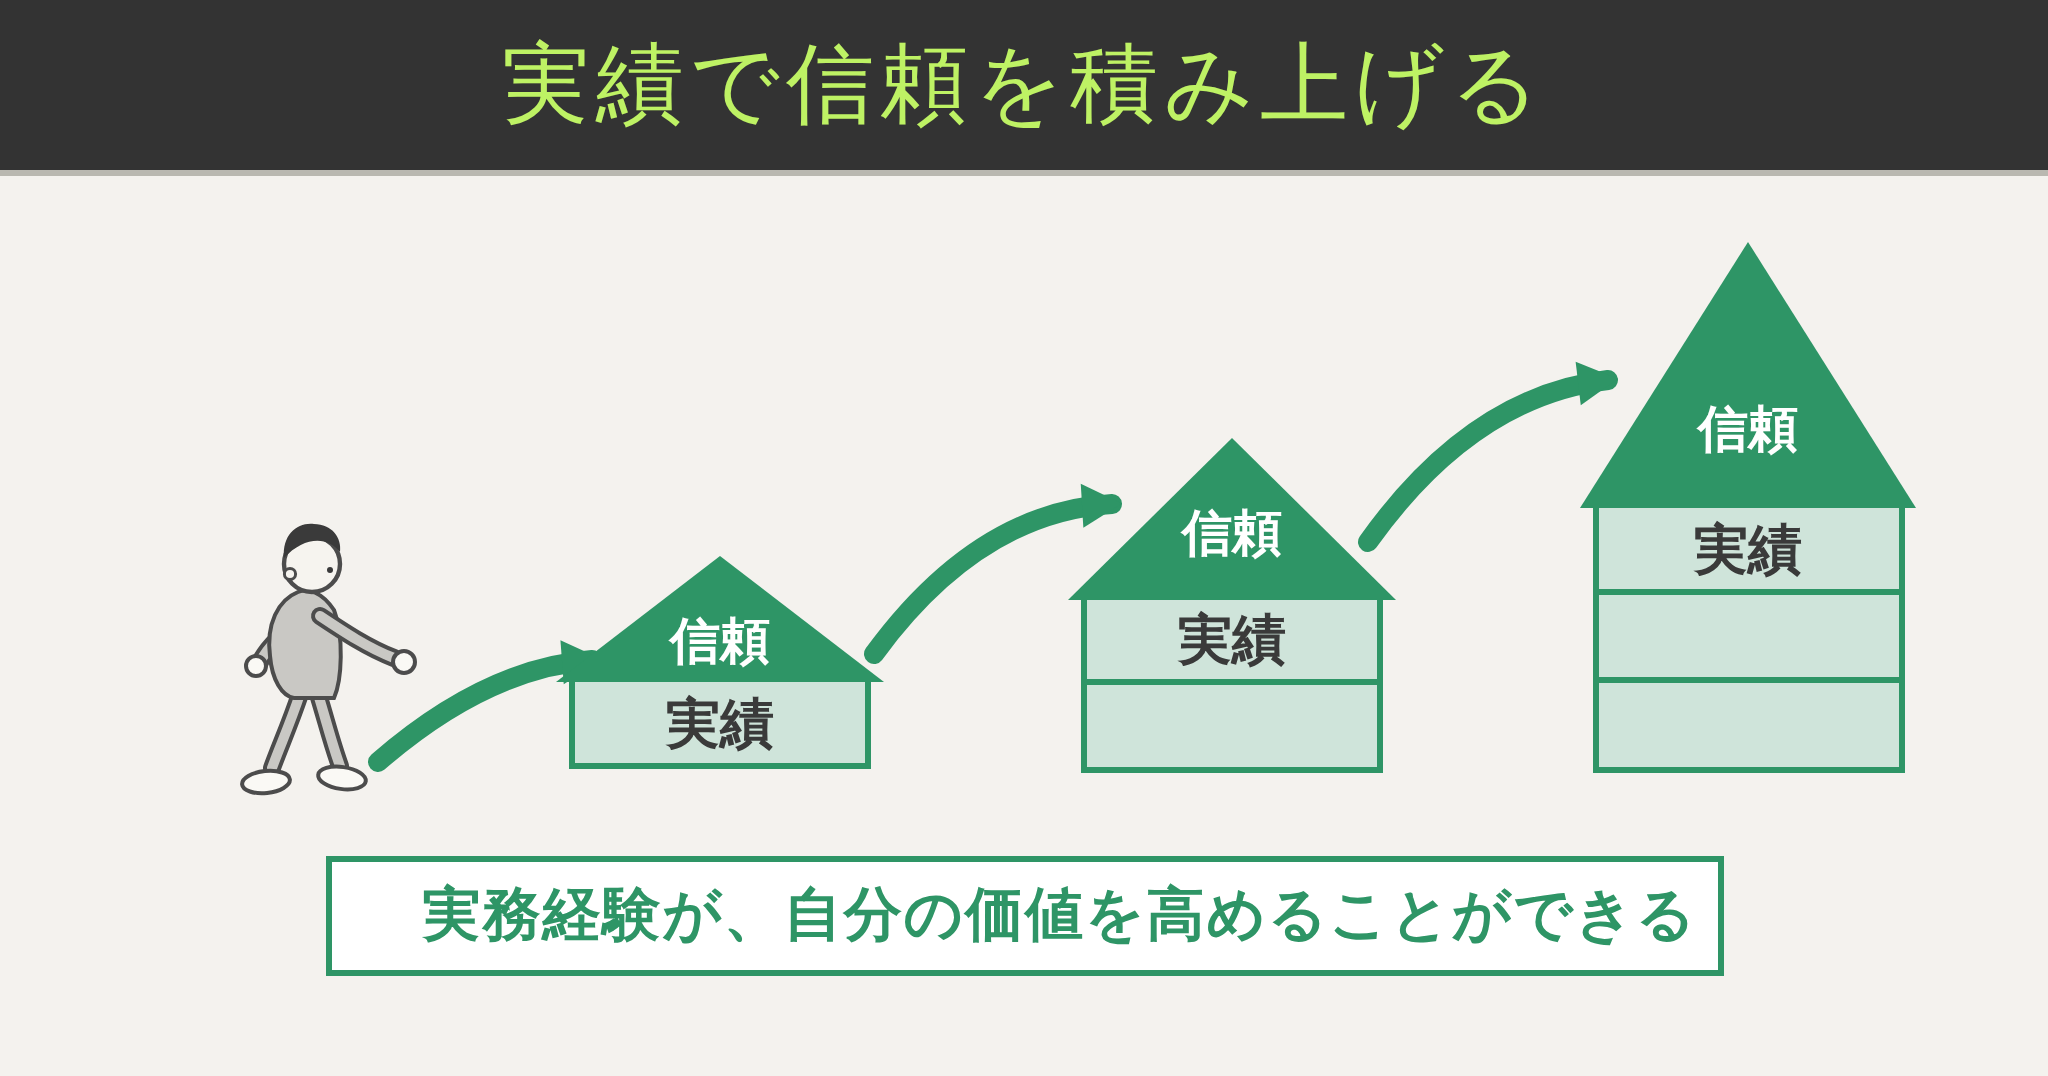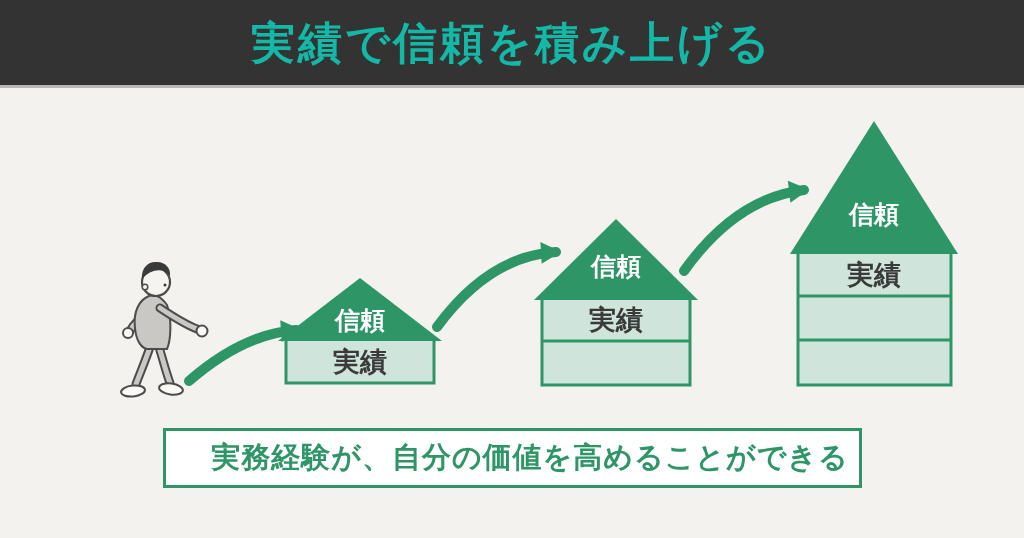--- a/index.html
+++ b/index.html
@@ -11,21 +11,21 @@
     overflow: hidden;
   }
   .title-bar {
     position: absolute; top: 0; left: 0; width: 1024px; height: 88px;
     background: #333333;
     border-bottom: 3px solid #b9b8b0;
     display: flex; align-items: center; justify-content: center;
     z-index: 3;
   }
   .page-title {
-    color: #14b8a6; font-size: 44px; font-weight: bold; letter-spacing: 3px;
+    color: #bef264; font-size: 44px; font-weight: normal; letter-spacing: 3px;
     line-height: 1;
   }
   svg.diagram { position: absolute; left: 0; top: 0; z-index: 1; }
   .arrow { fill: none; stroke: #2e9566; stroke-width: 10; stroke-linecap: round; }
   .roof { fill: #2e9566; }
   .house-row { fill: #cfe4da; stroke: #2e9566; stroke-width: 3; }
   .row-divider { stroke: #2e9566; stroke-width: 3; }
   text { font-family: "Liberation Sans", sans-serif; font-weight: bold; text-anchor: middle; }
   .roof-label { fill: #ffffff; font-size: 25px; }
   .row-label  { fill: #3a3a3a; font-size: 27px; }

